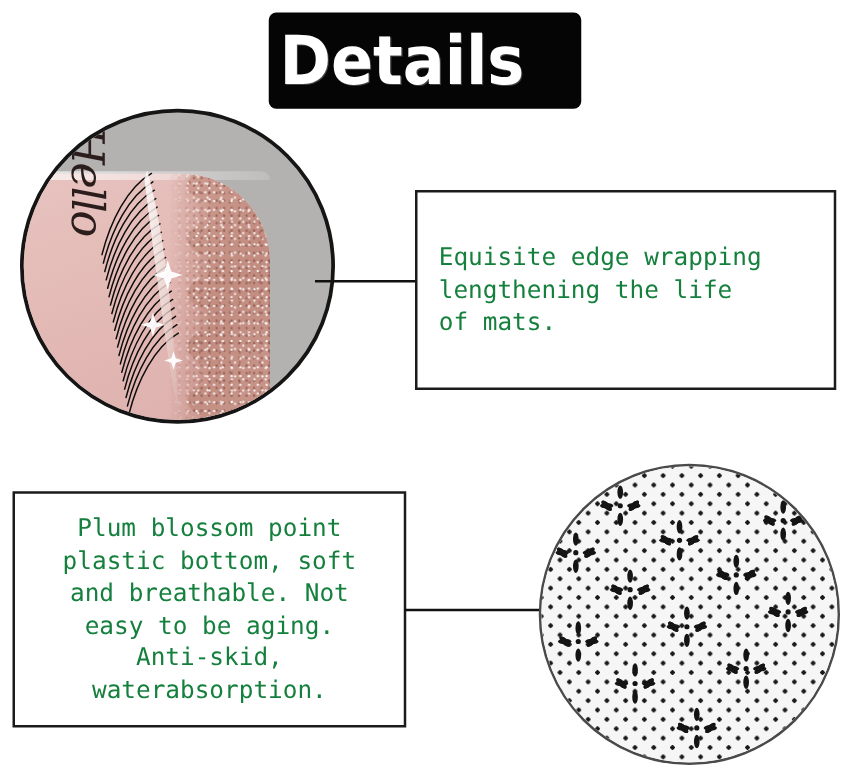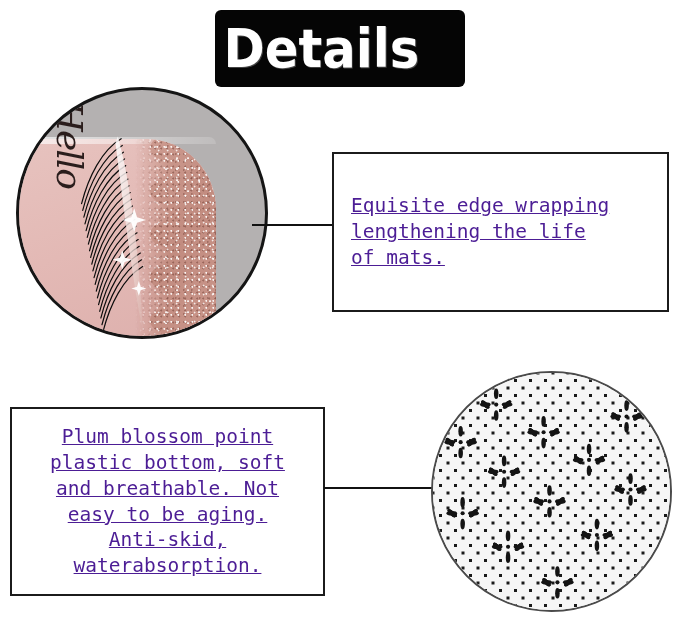--- a/index.html
+++ b/index.html
@@ -48,37 +48,36 @@
     background: #ffffff;
     border: 2px solid #1b1b1b;
     box-sizing: border-box;
     display: flex;
     align-items: center;
   }
   .callout-text {
     font-family: "DejaVu Sans Mono", monospace;
     font-size: 19.5px;
     line-height: 1.32;
-    color: #4c1d95;
+    color: #15803d;
     white-space: pre-line;
     width: 100%;
-    text-decoration: underline;
   }
   #callout-box-top {
     left: 332px;
     top: 152px;
     width: 337px;
     height: 160px;
     padding: 0 6px 0 17px;
   }
   #callout-text-top { text-align: left; }
 
   #callout-box-bottom {
     left: 10px;
-    top: 407px;
+    top: 393px;
     width: 315px;
     height: 189px;
     padding: 18px 8px;
   }
   #callout-text-bottom { text-align: center; }
 
   
   .connector {
     position: absolute;
     background: #111111;

